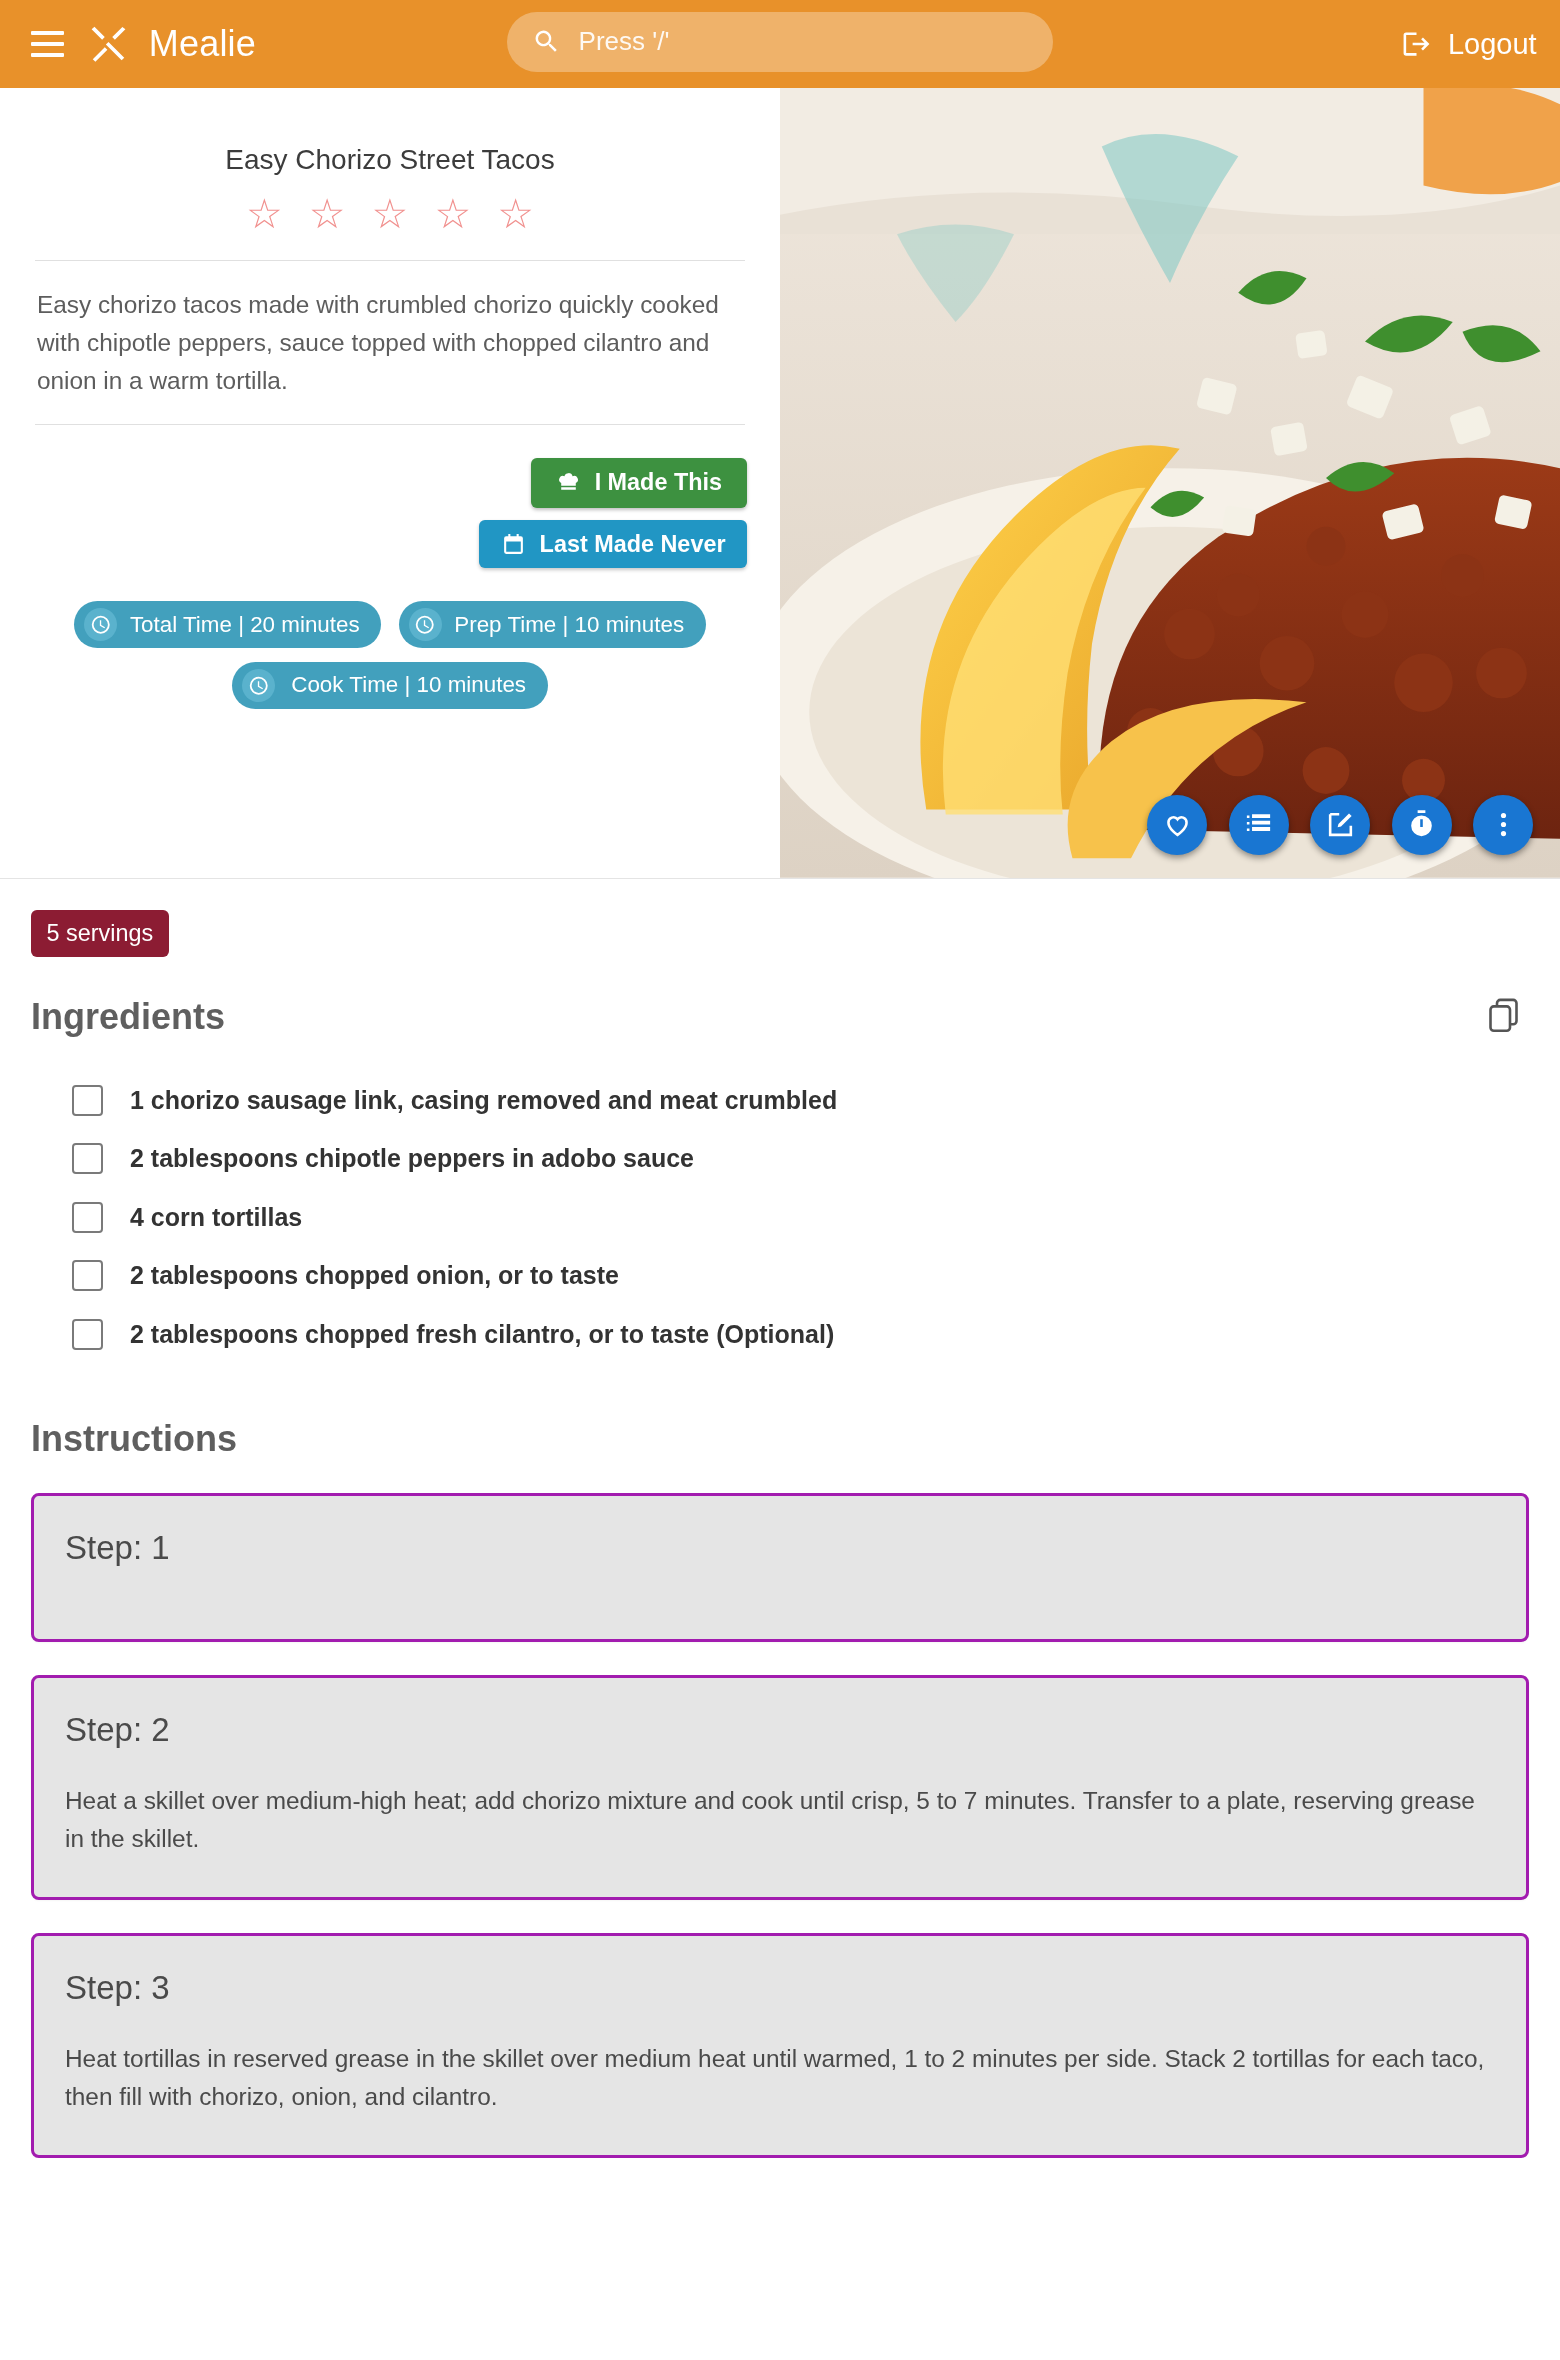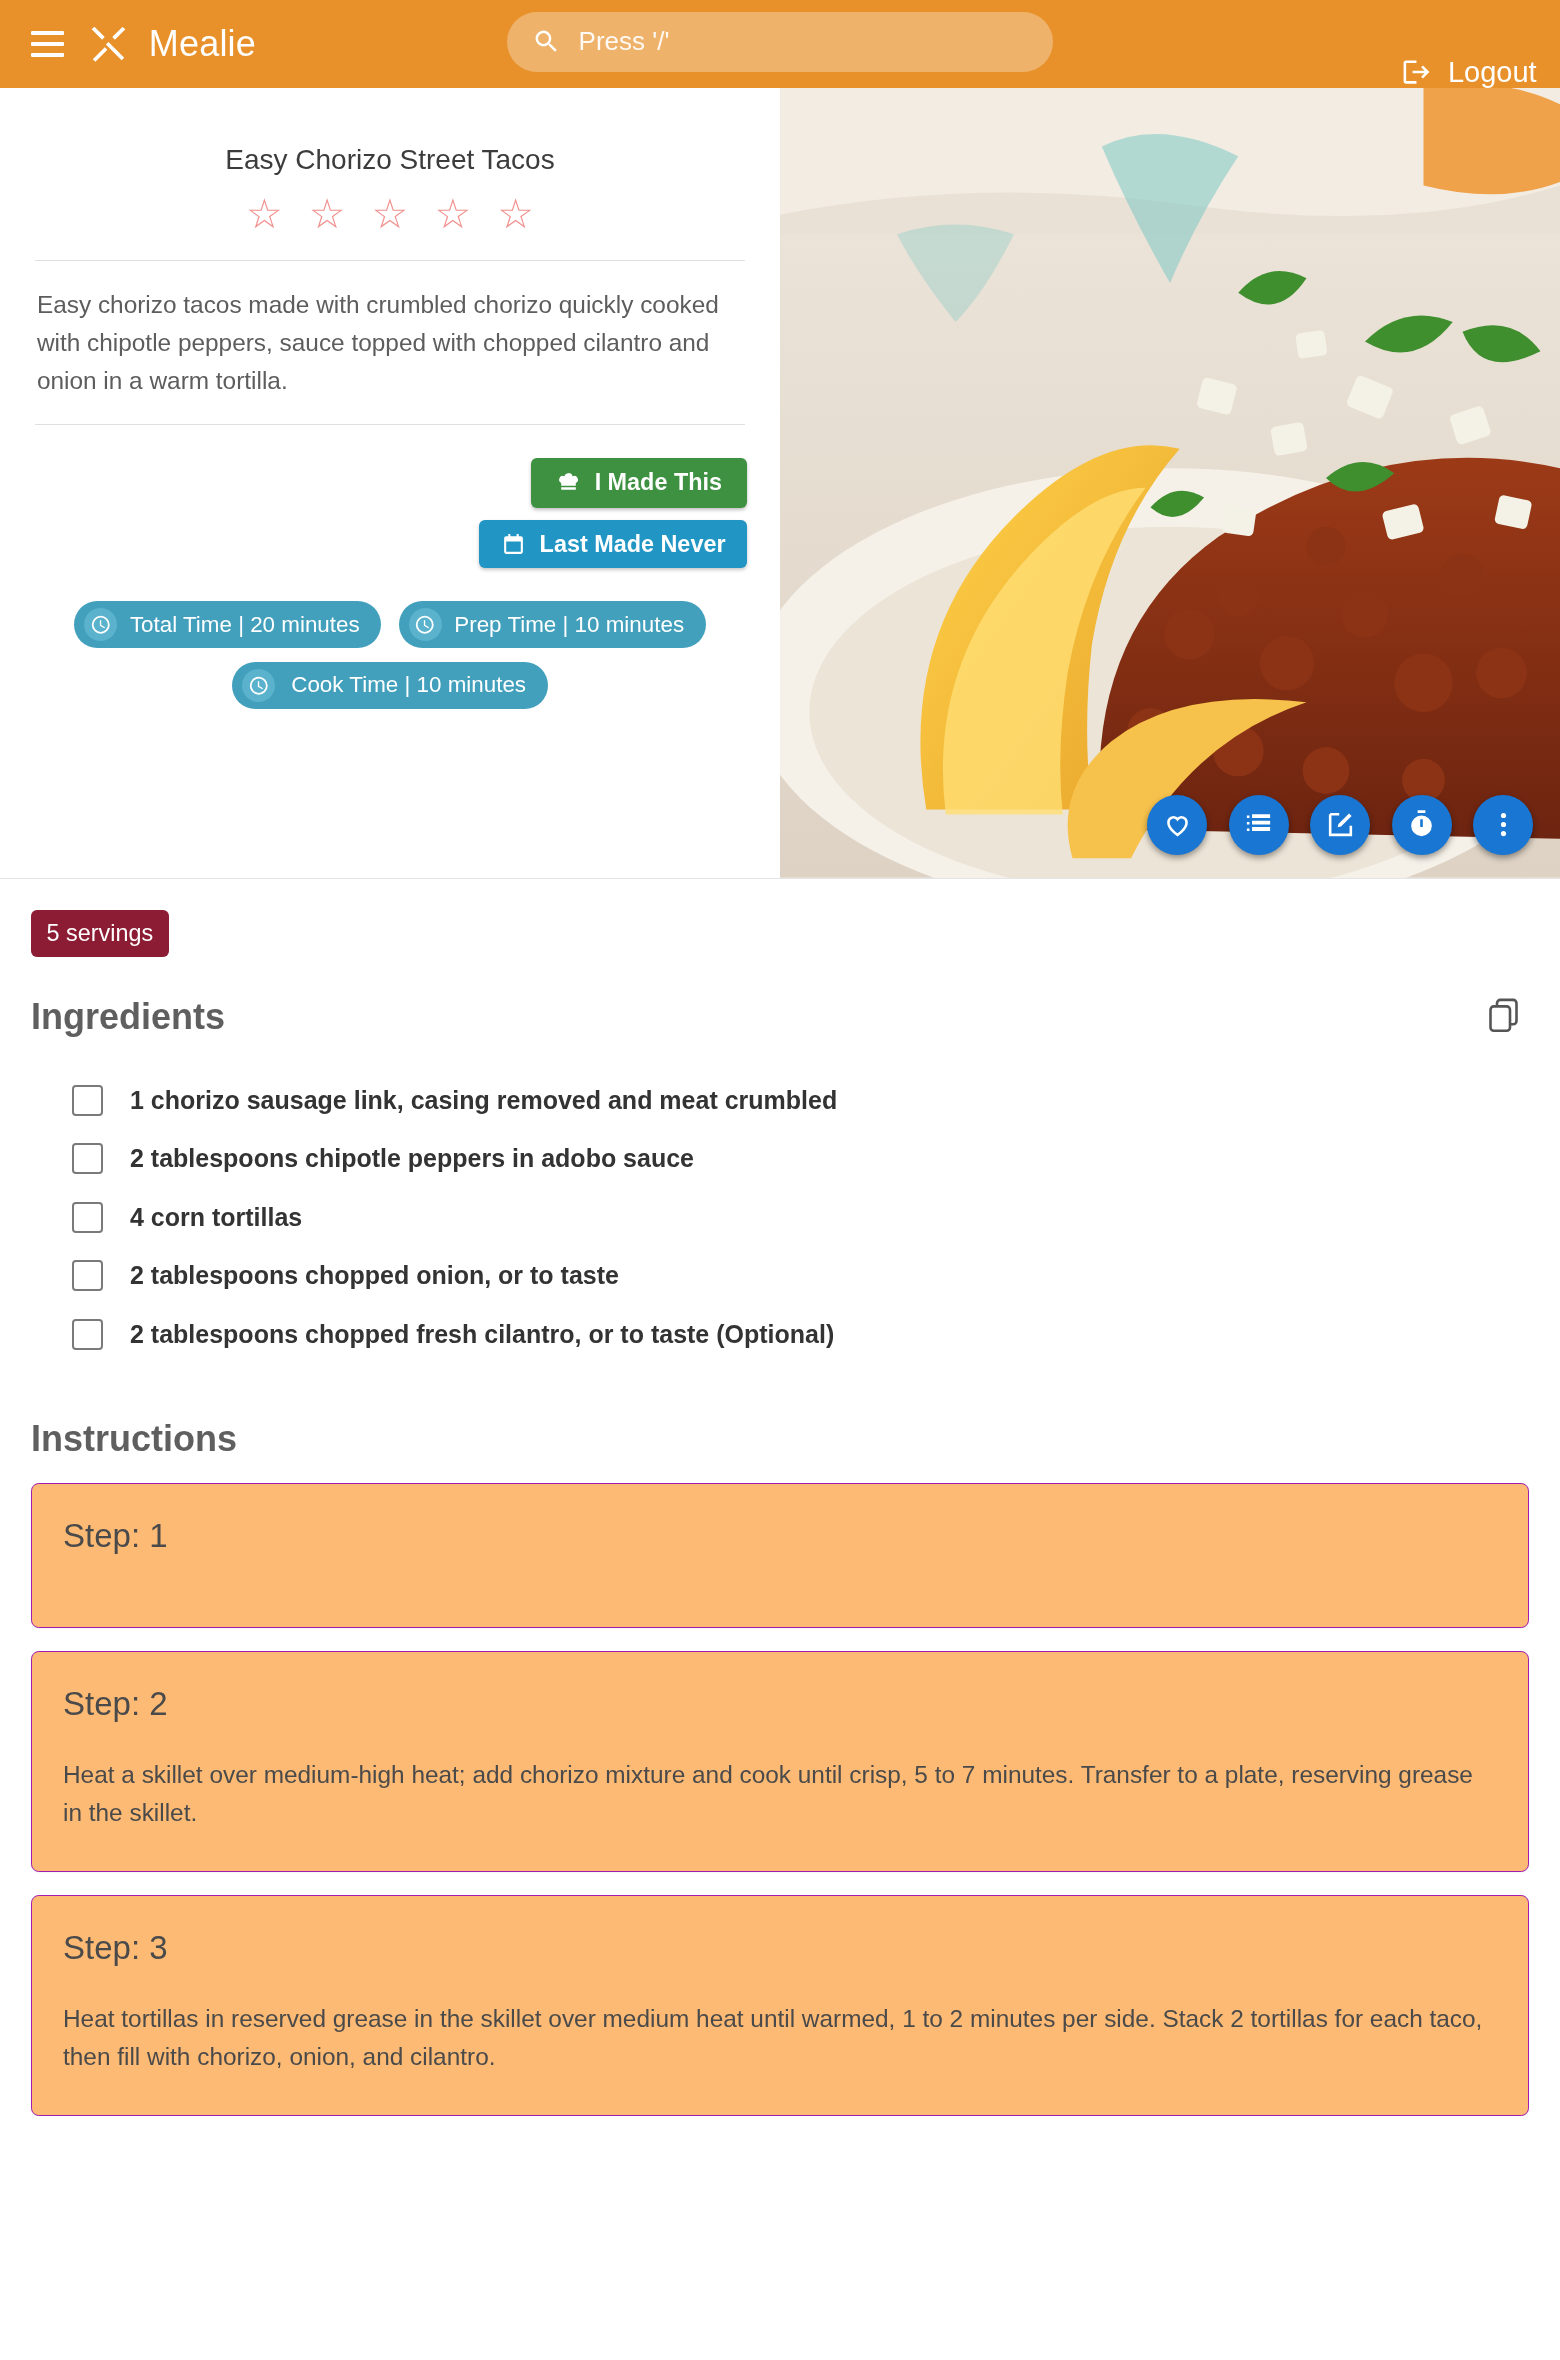--- a/index.html
+++ b/index.html
@@ -65,21 +65,20 @@
     width: 100%;
   }
   .search-input::placeholder { color: rgba(255,255,255,0.92); }
   .logout {
     position: absolute;
     right: 23.4px; top: 50%;
     transform: translateY(-50%);
     display: flex; align-items: center; gap: 16px;
     font-size: 29px;
     cursor: pointer;
-    margin-top: 28px;
   }
 
   
   .hero {
     display: flex;
     border-bottom: 1px solid #e4e4e4;
   }
   .hero-left {
     width: 780px;
     padding: 55px 33px 33px 33px;
@@ -216,25 +215,25 @@
   .ing-text {
     font-size: 25px;
     font-weight: 700;
     color: #333333;
   }
   .instr-title {
     font-size: 36px; font-weight: 700; color: #5f5f5f;
     margin: 55px 0 0 0;
   }
   .step-card {
-    border: 1px solid #a21caf;
+    border: 3px solid #a21caf;
     border-radius: 7.8px;
-    margin-top: 23px;
+    margin-top: 33px;
     padding: 33px 31px 39px 31px;
-    background: #fdba74;
+    background: #e5e5e5;
     box-shadow: 0 1px 2px rgba(0,0,0,0.04);
   }
   .step-head {
     font-size: 33px;
     color: #4a4a4a;
     margin: 0 0 33px 0;
     font-weight: 400;
   }
   .step-text {
     font-size: 24.4px;

